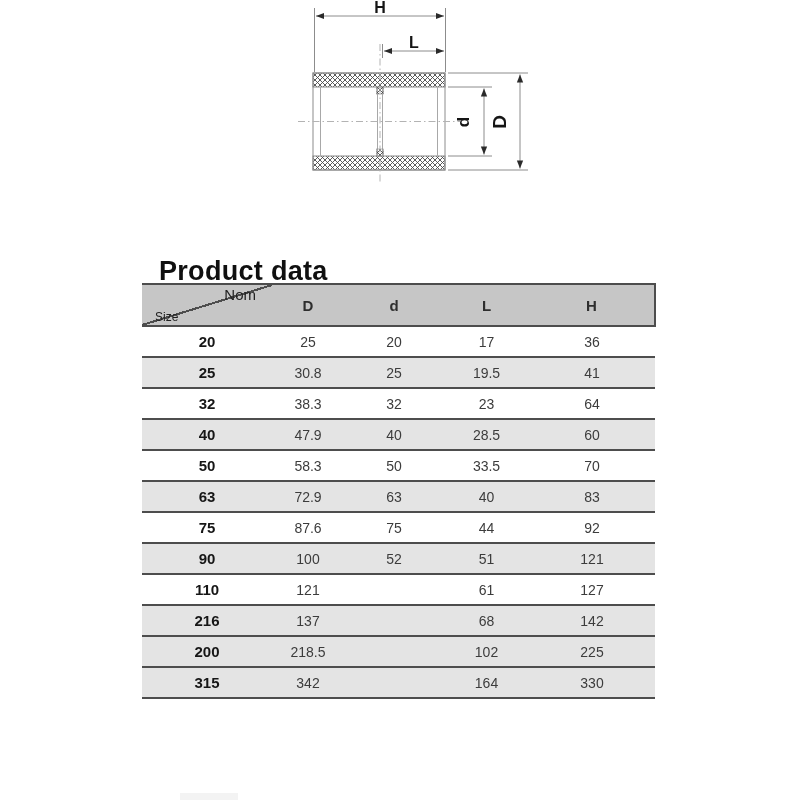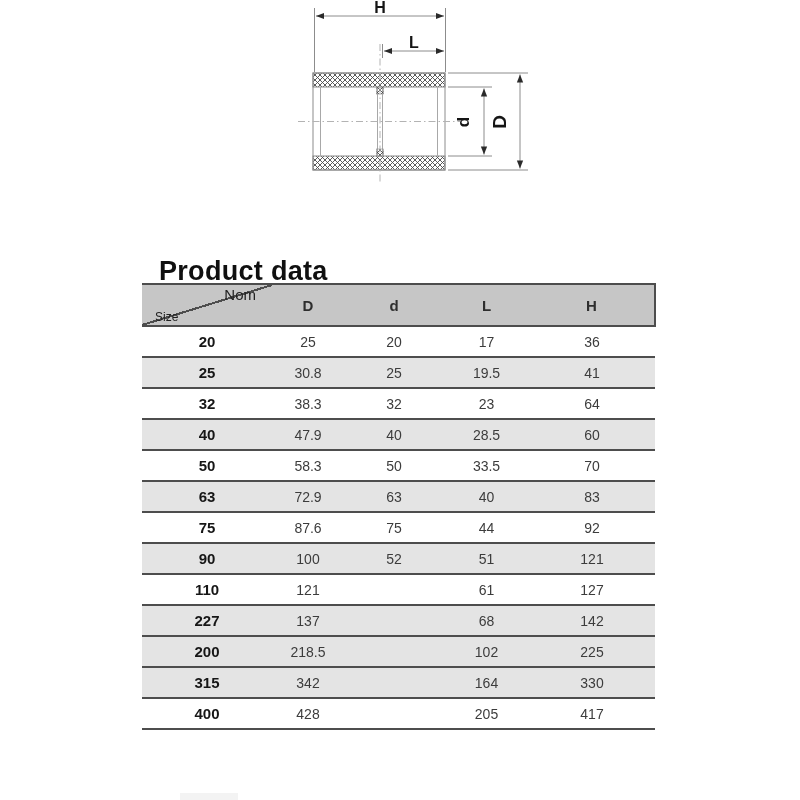--- a/index.html
+++ b/index.html
@@ -180,44 +180,37 @@
           <td>121</td>
         </tr>
         <tr>
           <th>110</th>
           <td>121</td>
           <td></td>
           <td>61</td>
           <td>127</td>
         </tr>
         <tr class="alt">
-          <th>227</th>
+          <th>216</th>
           <td>137</td>
           <td></td>
           <td>68</td>
           <td>142</td>
         </tr>
         <tr class="alt">
           <th>200</th>
           <td>218.5</td>
           <td></td>
           <td>102</td>
           <td>225</td>
         </tr>
         <tr class="alt">
           <th>315</th>
           <td>342</td>
           <td></td>
           <td>164</td>
           <td>330</td>
         </tr>
-        <tr>
-          <th>400</th>
-          <td>428</td>
-          <td></td>
-          <td>205</td>
-          <td>417</td>
-        </tr>
       </tbody>
   </table>
 
   <div class="partial-row"></div>
 </div>
 
 </body></html>

